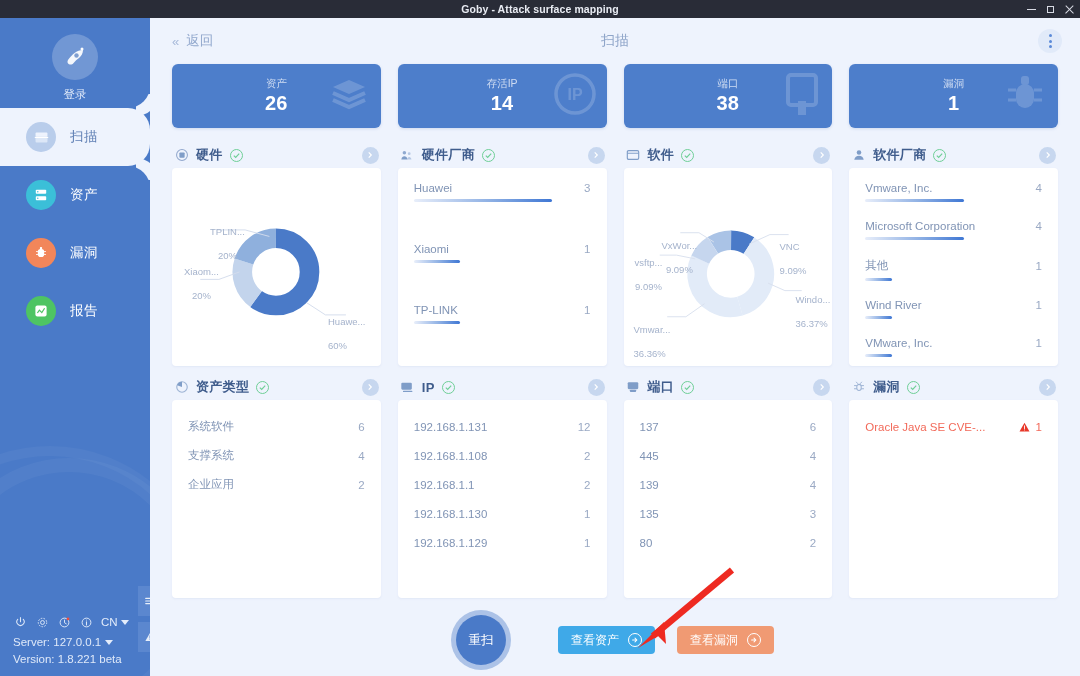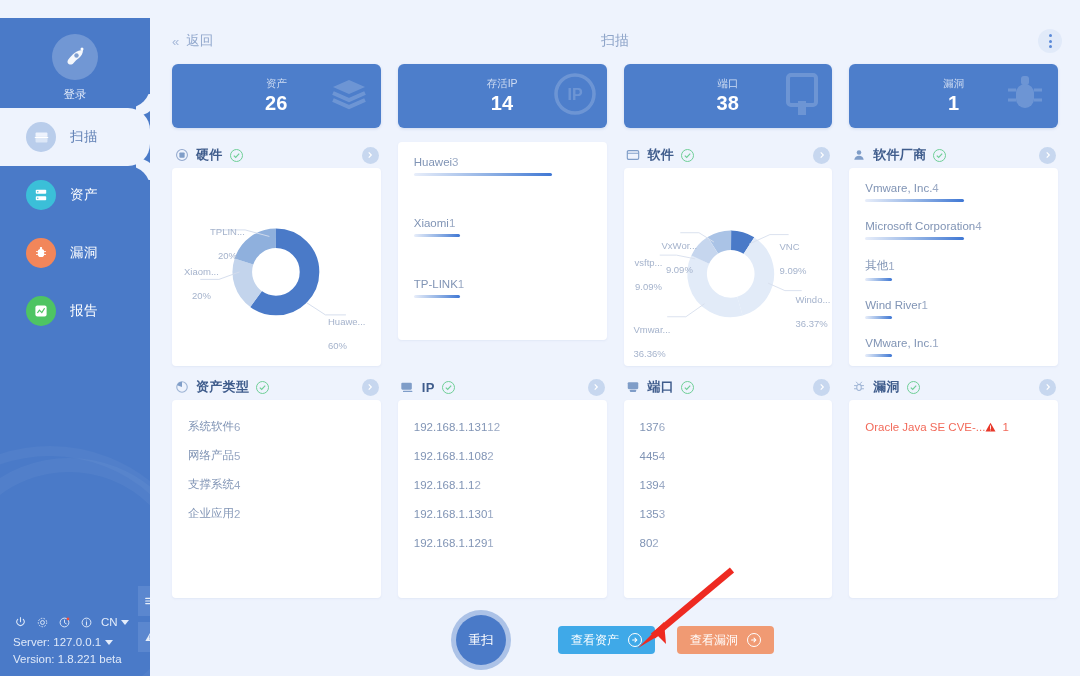--- a/index.html
+++ b/index.html
@@ -122,21 +122,21 @@
     margin-left: auto; width: 17px; height: 17px; border-radius: 50%; background: #c7d7ef;
     display:flex; align-items:center; justify-content:center; cursor:pointer;
   }
   .p-body {
     background: #fff; border-radius: 4px; height: 198px; padding: 12px 16px; overflow: hidden;
     box-shadow: 0 1px 2px rgba(120,150,200,.10);
   }
   .p-body.chart { padding: 4px; display:flex; align-items:center; justify-content:center; }
 
   
-  .lrow { display:flex; align-items:center; font-size: 11.5px; }
+  .lrow { display:flex; align-items:center; justify-content:space-between; font-size: 11.5px; }
   .lrow .ln { color: #8094b5; }
   .lrow .lv { color: #9aa9c4; }
   .list-plain .lrow { height: 29px; }
   .list-bar .lrow { margin-top: 2px; }
   .bar-item { margin-bottom: 7px; }
   .bar-item .bar-track { height: 3px; margin-top: 5px; border-radius: 2px; }
   .bar-fill { height: 3px; border-radius: 2px; background: linear-gradient(90deg,#e8eefa 0%, #8eb0e4 55%, #3f77d4 100%); }
   .vuln-row .ln { color: #f26a5a; }
   .vuln-row .lv { color: #f26a5a; display:flex; align-items:center; gap:6px; }
 
@@ -165,20 +165,32 @@
   }
 
   
   .annot-arrow { position: absolute; left: 620px; top: 560px; pointer-events:none; z-index: 20; }
 </style>
 </head>
 <body>
 
 <div class="app">
 
+  <div class="titlebar">
+    <div class="tb-title">Goby - Attack surface mapping</div>
+    <div class="tb-btns">
+      <span>
+          <i class="tb-min" style="display:block"></i>
+        </span>
+      <span>
+          <i class="tb-max" style="display:block"></i>
+        </span>
+      <span class="tb-close"></span>
+    </div>
+  </div>
 
   <div class="sidebar">
     <div class="login-block">
       <div class="login-avatar">
         <svg width="24" height="24" viewBox="0 0 24 24">
           <path d="M20 5c-3 0-6 1-8.5 3C9 10 7 12 5 15c-1 1.6-.5 3.4 1 4.2 1.6.8 3.5.2 4.6-1.2 1.6-2 3.3-3.6 5.4-5.1C18 11.4 20 8.6 20 5z" fill="#fff" opacity="0.92"></path>
           <circle cx="13.5" cy="10.5" r="2.2" fill="#7f9ed0"></circle>
           <circle cx="19" cy="4" r="1.5" fill="#fff"></circle>
         </svg>
       </div>
@@ -389,20 +401,41 @@
               </div>
               <div class="dlabel" style="left:152px; top:132px;">
                 <b>Huawe...</b>
                   <b>60%</b>
               </div>
             </div>
           </div>
         </div>
 
         <div class="panel">
+          <div class="p-head">
+            <span class="ph-ico">
+              <svg width="14" height="14" viewBox="0 0 16 16">
+                  <circle cx="5" cy="5.5" r="2" fill="#8fa9d0"></circle>
+                  <circle cx="10.5" cy="6.5" r="1.6" fill="#b6c8e4"></circle>
+                  <path d="M1.5 13c.4-2.4 1.8-3.6 3.5-3.6S8.2 10.6 8.6 13z" fill="#7f9dc8"></path>
+                  <path d="M8 13c.3-1.8 1.4-2.8 2.6-2.8s2.2 1 2.5 2.8z" fill="#b6c8e4"></path>
+                </svg>
+            </span>
+            <span class="ph-title">硬件厂商</span>
+            <span class="ph-check">
+              <svg width="9" height="9" viewBox="0 0 10 10">
+                  <polyline points="2,5.2 4.1,7.2 8,3" fill="none" stroke="#6fcf97" stroke-width="1.3"></polyline>
+                </svg>
+            </span>
+            <span class="ph-arrow">
+              <svg width="8" height="8" viewBox="0 0 10 10">
+                  <polyline points="3.4,1.8 6.6,5 3.4,8.2" fill="none" stroke="#fff" stroke-width="1.5"></polyline>
+                </svg>
+            </span>
+          </div>
           <div class="p-body list-bar">
             <div class="bar-item" style="margin-bottom:41px">
               <div class="lrow">
                 <span class="ln">Huawei</span>
                 <span class="lv">3</span>
               </div>
               <div class="bar-track">
                   <div class="bar-fill" style="width:78%"></div>
                 </div>
             </div>
@@ -584,24 +617,20 @@
                   <polyline points="3.4,1.8 6.6,5 3.4,8.2" fill="none" stroke="#fff" stroke-width="1.5"></polyline>
                 </svg>
             </span>
           </div>
           <div class="p-body list-plain">
             <div class="lrow">
               <span class="ln">系统软件</span>
               <span class="lv">6</span>
             </div>
             <div class="lrow">
-              <span class="ln">网络产品</span>
-              <span class="lv">5</span>
-            </div>
-            <div class="lrow">
               <span class="ln">支撑系统</span>
               <span class="lv">4</span>
             </div>
             <div class="lrow">
               <span class="ln">企业应用</span>
               <span class="lv">2</span>
             </div>
           </div>
         </div>
 

